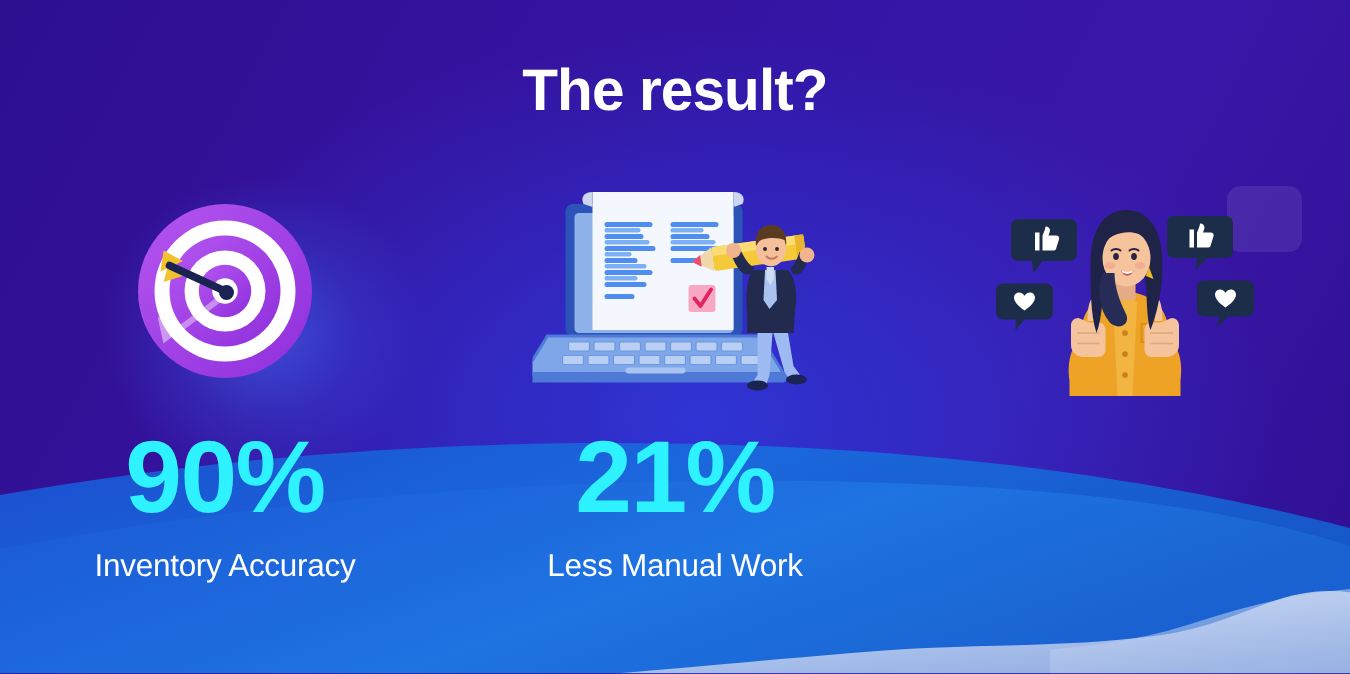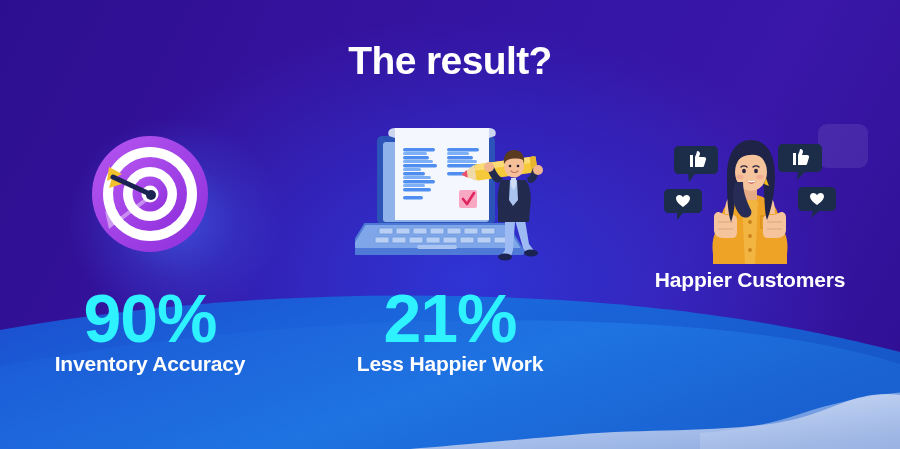--- a/index.html
+++ b/index.html
@@ -52,22 +52,23 @@
   .art{ height:148px; display:flex; align-items:center; justify-content:center; position:relative; }
   .num{
     margin-top:16px;
     font-size:68px;
     font-weight:bold;
     color:#2ef2ff;
     line-height:1;
     letter-spacing:-1px;
   }
   .lbl{
+    margin-top:14px;
     font-size:21px;
-    font-weight:bold;
+    font-weight:normal;
     color:#ffffff;
     letter-spacing:-.2px;
     white-space:nowrap;
   }
 </style>
 </head>
 <body>
 
 <div class="stage">
 
@@ -224,21 +225,21 @@
 
             <ellipse cx="159" cy="42" rx="10" ry="11.5" fill="#f5bf9a"></ellipse>
             <path d="M149,40 C148,30 153,26 159,26 C166,26 170,31 169,40 L168,36 C164,34 154,34 151,37 Z" fill="#5b3a22"></path>
             <circle cx="155" cy="42" r="1.3" fill="#2a2030"></circle>
             <circle cx="163" cy="42" r="1.3" fill="#2a2030"></circle>
             <path d="M156,47 C158,49 161,49 163,47" stroke="#c4785a" stroke-width="1.2" fill="none" stroke-linecap="round"></path>
           </g>
         </svg>
       </div>
       <div class="num">21%</div>
-      <div class="lbl">Less Happier Work</div>
+      <div class="lbl">Less Manual Work</div>
     </div>
 
     <div class="stat">
       <div class="art">
         <svg width="175" height="140" viewBox="0 0 175 140">
 
           <g>
             <path d="M16,22 L50,22 C53,22 55,24 55,27 L55,45 C55,48 53,50 50,50 L32,50 L26,58 L25,50 L16,50 C13,50 11,48 11,45 L11,27 C11,24 13,22 16,22 Z" fill="#1c2d4a"></path>
             <path d="M27,31 L30,31 L30,43 L27,43 Z M32,33 C33,31 34,28 34,27 C36,27 37,28 37,30 L36,33 L41,33 C42.5,33 43.5,34 43,35.5 L41,42 C40.7,43 40,43 39,43 L32,43 Z" fill="#ffffff"></path>
 
@@ -296,17 +297,16 @@
           <path d="M78,43 C79.5,41.6 82.5,41.6 84,43" stroke="#2a2240" stroke-width="1.3" fill="none" stroke-linecap="round"></path>
           <path d="M90,43 C91.5,41.6 94.5,41.6 96,43" stroke="#2a2240" stroke-width="1.3" fill="none" stroke-linecap="round"></path>
 
           <ellipse cx="77" cy="53" rx="3.6" ry="2.3" fill="#f09a8a" opacity=".55"></ellipse>
           <ellipse cx="97" cy="53" rx="3.6" ry="2.3" fill="#f09a8a" opacity=".55"></ellipse>
 
           <path d="M84,56 C86,59 91,59 93,56 C91,61 86,61 84,56 Z" fill="#c9514e"></path>
           <path d="M85,57 C87,58 90,58 92,57" stroke="#ffffff" stroke-width="1.1" fill="none"></path>
         </svg>
       </div>
-      <div class="lbl">Happier Customers</div>
     </div>
 
   </div>
 </div>
 
 </body></html>

